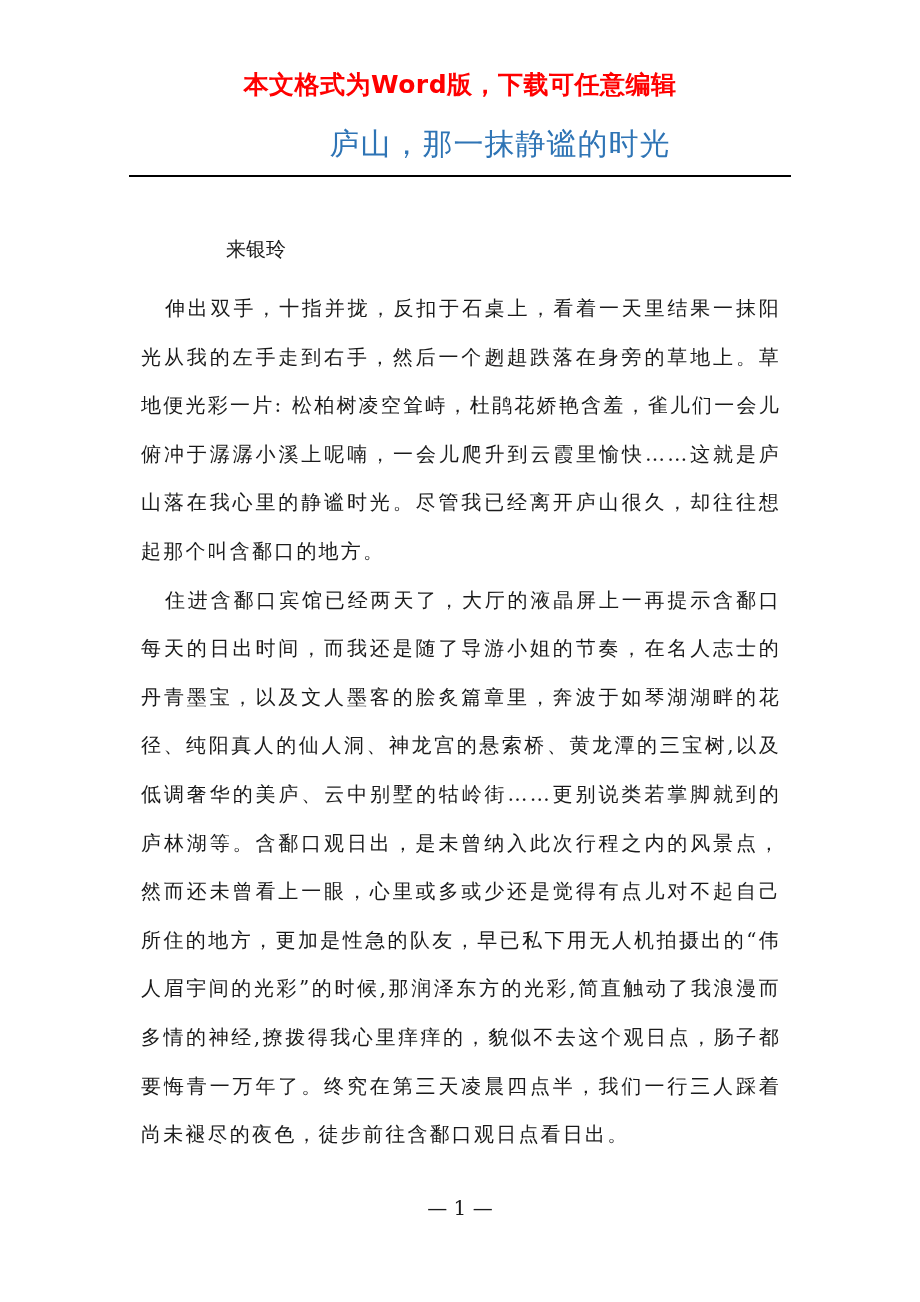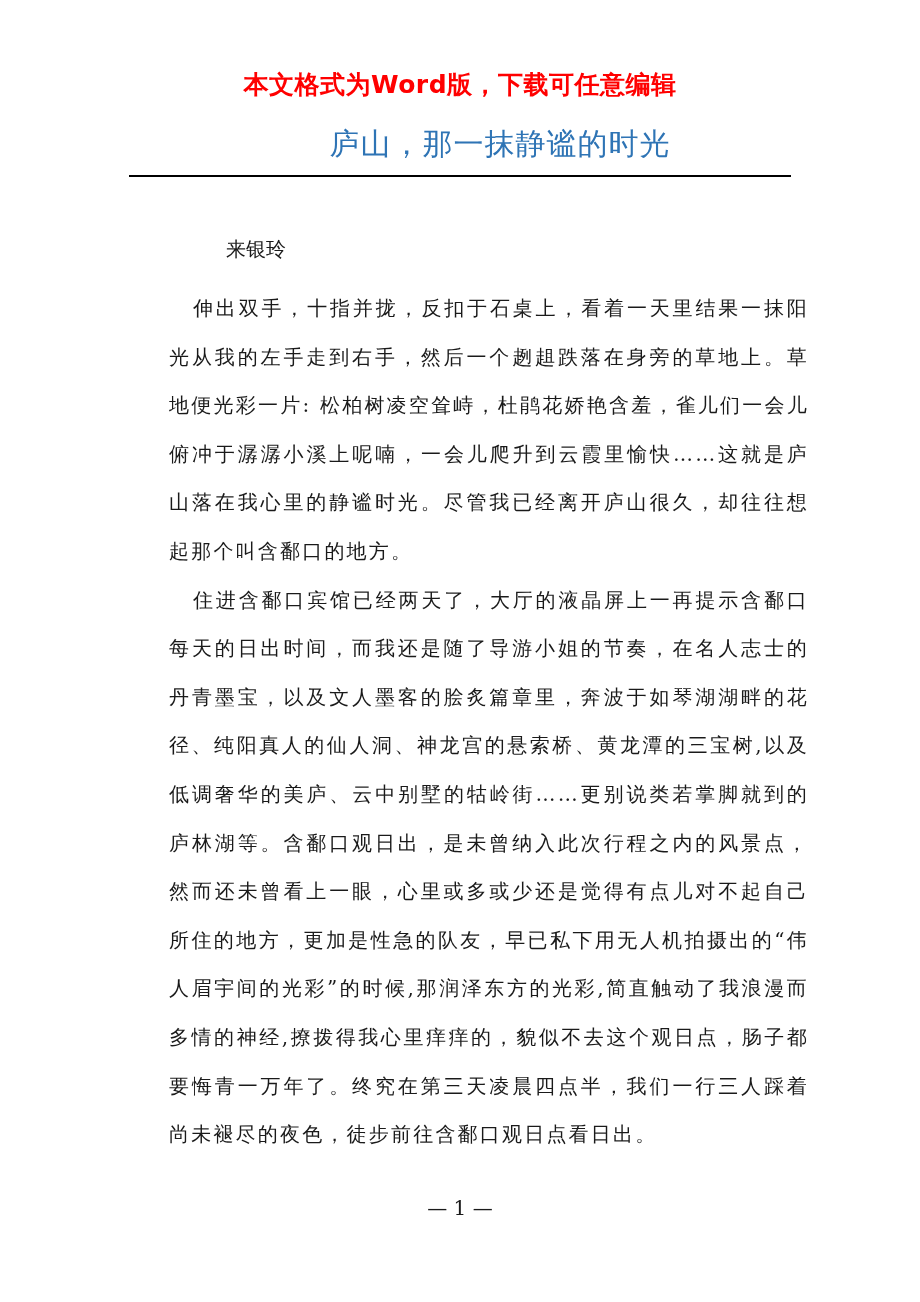--- a/index.html
+++ b/index.html
@@ -7,21 +7,21 @@
          font-family: "DejaVu Serif", "Liberation Serif", serif; color: #1a1a1a; }
   .banner { position: absolute; left: 0; width: 920px; top: 68px; text-align: center;
             font-family: "DejaVu Sans", "Liberation Sans", sans-serif; font-weight: bold;
             font-size: 25px; color: #ff0000; letter-spacing: 0.5px; }
   .title { position: absolute; left: 0; width: 920px; top: 124px; text-align: center;
            font-family: "DejaVu Sans", "Liberation Sans", sans-serif; font-size: 30px;
            color: #2e74b5; letter-spacing: 1px; margin-left: 40px; }
   .rule { position: absolute; left: 129px; width: 662px; top: 175px; height: 2px; background: #000; }
   .author { position: absolute; left: 226px; top: 236px; font-size: 20px; }
   .body { position: absolute; left: 141px; width: 640px; top: 284px; font-size: 20px;
-          line-height: 48.6px; letter-spacing: 2.2px; text-align: justify; margin-left: 28px; }
+          line-height: 48.6px; letter-spacing: 2.2px; text-align: justify; }
   .body p { margin: 0; text-indent: 24px; }
   .footer { position: absolute; left: 0; width: 920px; top: 1196px; text-align: center;
             font-size: 20px; }
 </style>
 </head>
 <body>
 
 <div class="banner">本文格式为Word版，下载可任意编辑</div>
 <div class="title">庐山，那一抹静谧的时光</div>
 <div class="rule"></div>

